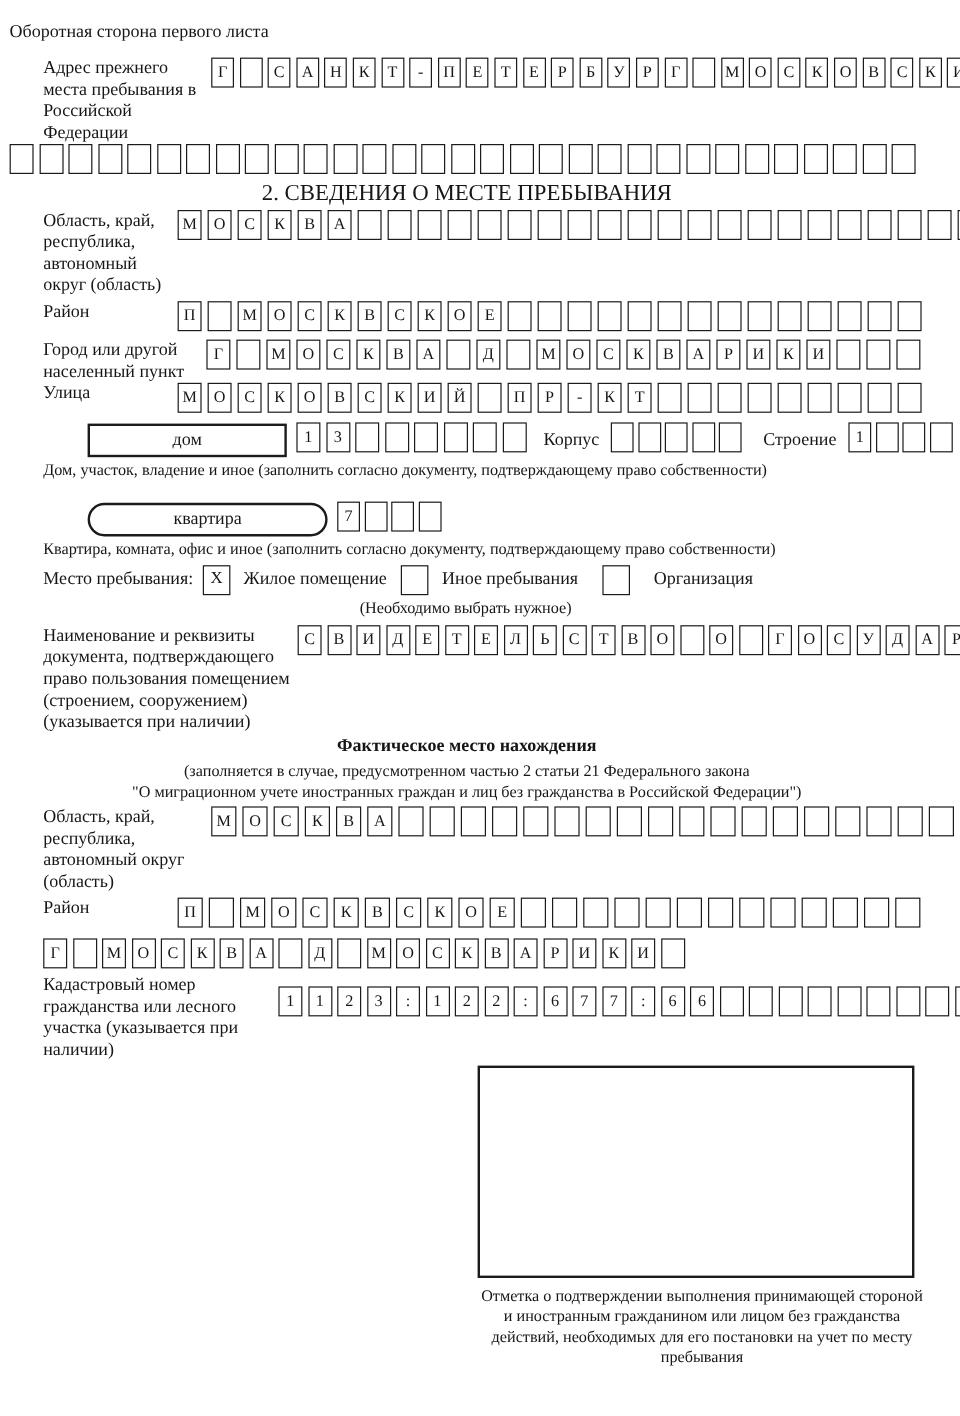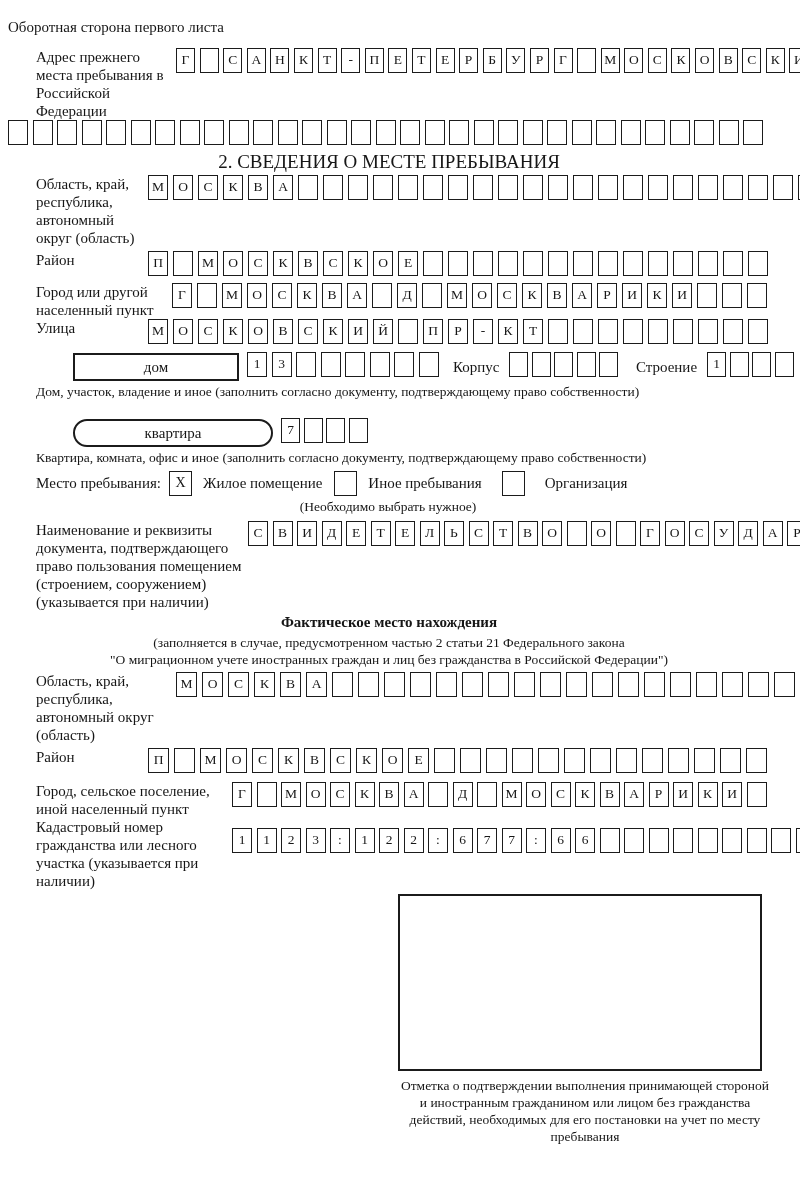--- a/index.html
+++ b/index.html
@@ -143,21 +143,20 @@
       <div class="boxes p26"><span class="cb"></span><span class="cb"></span><span class="cb"></span><span class="cb"></span><span class="cb"></span><span class="cb"></span><span class="cb"></span><span class="cb"></span><span class="cb"></span><span class="cb"></span><span class="cb"></span><span class="cb"></span><span class="cb"></span><span class="cb"></span><span class="cb"></span><span class="cb"></span><span class="cb"></span><span class="cb"></span><span class="cb"></span><span class="cb"></span><span class="cb"></span><span class="cb"></span><span class="cb"></span></div>
     </div>
   </div>
 
   <div class="frow ml28 gap4 mt4">
     <div class="flabel w112">Район</div>
     <div class="boxes p26"><span class="cb">П</span><span class="cb"></span><span class="cb">М</span><span class="cb">О</span><span class="cb">С</span><span class="cb">К</span><span class="cb">В</span><span class="cb">С</span><span class="cb">К</span><span class="cb">О</span><span class="cb">Е</span><span class="cb"></span><span class="cb"></span><span class="cb"></span><span class="cb"></span><span class="cb"></span><span class="cb"></span><span class="cb"></span><span class="cb"></span><span class="cb"></span><span class="cb"></span><span class="cb"></span><span class="cb"></span><span class="cb"></span></div>
   </div>
 
   <div class="frow ml28">
-    <div class="flabel w196">Город, сельское поселение, иной населенный пункт</div>
     <div class="boxes p245"><span class="cb">Г</span><span class="cb"></span><span class="cb">М</span><span class="cb">О</span><span class="cb">С</span><span class="cb">К</span><span class="cb">В</span><span class="cb">А</span><span class="cb"></span><span class="cb">Д</span><span class="cb"></span><span class="cb">М</span><span class="cb">О</span><span class="cb">С</span><span class="cb">К</span><span class="cb">В</span><span class="cb">А</span><span class="cb">Р</span><span class="cb">И</span><span class="cb">К</span><span class="cb">И</span><span class="cb"></span></div>
   </div>
 
   <div class="frow ml28">
     <div class="flabel w196">Кадастровый номер гражданства или лесного участка (указывается при наличии)</div>
     <div class="rows mt10">
       <div class="boxes p245"><span class="cb">1</span><span class="cb">1</span><span class="cb">2</span><span class="cb">3</span><span class="cb">:</span><span class="cb">1</span><span class="cb">2</span><span class="cb">2</span><span class="cb">:</span><span class="cb">6</span><span class="cb">7</span><span class="cb">7</span><span class="cb">:</span><span class="cb">6</span><span class="cb">6</span><span class="cb"></span><span class="cb"></span><span class="cb"></span><span class="cb"></span><span class="cb"></span><span class="cb"></span><span class="cb"></span></div>
       <div class="boxes p245"><span class="cb"></span><span class="cb"></span><span class="cb"></span><span class="cb"></span><span class="cb"></span><span class="cb"></span><span class="cb"></span><span class="cb"></span><span class="cb"></span><span class="cb"></span><span class="cb"></span><span class="cb"></span><span class="cb"></span><span class="cb"></span><span class="cb"></span><span class="cb"></span><span class="cb"></span><span class="cb"></span><span class="cb"></span><span class="cb"></span><span class="cb"></span><span class="cb"></span></div>
     </div>
   </div>

